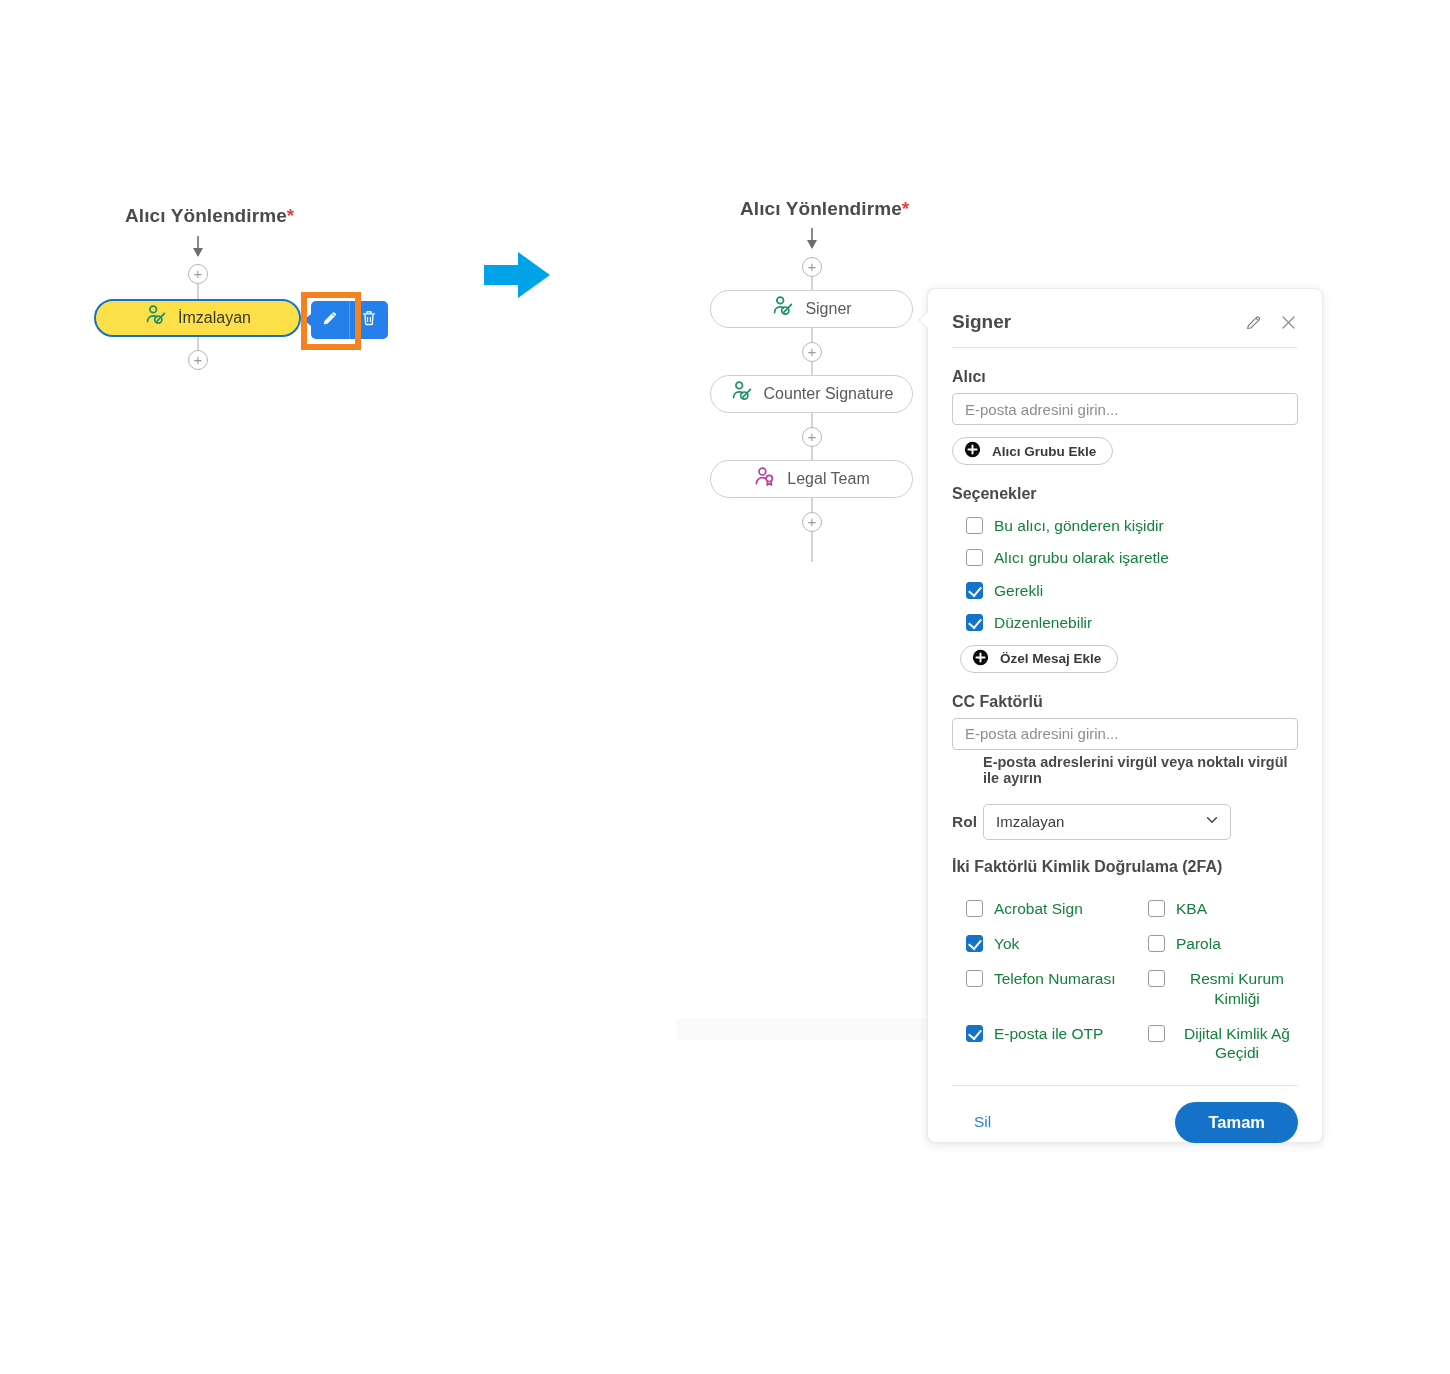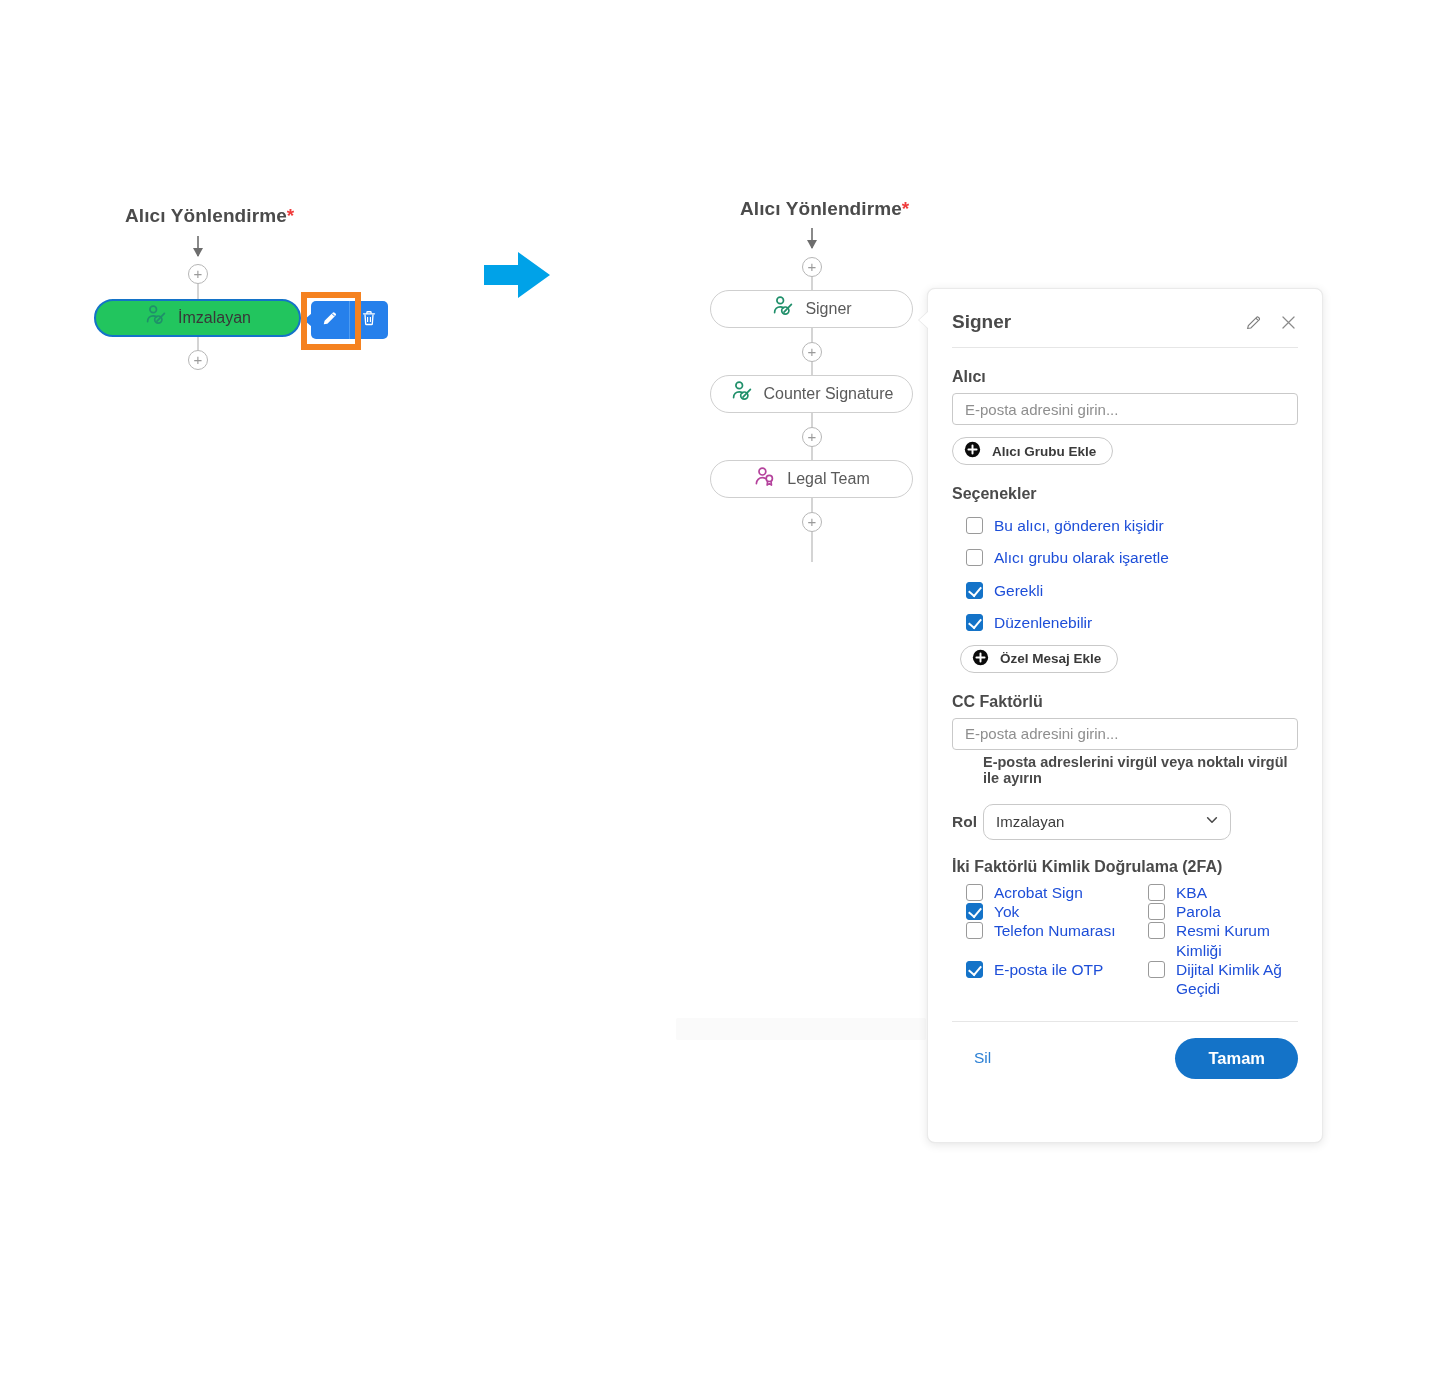--- a/index.html
+++ b/index.html
@@ -57,21 +57,21 @@
     gap: 10px;
     border-radius: 999px;
     background: #ffffff;
     border: 1.5px solid #cfcfcf;
     font-size: 16px;
     color: #5a5a5a;
     z-index: 4;
     padding: 0 14px;
   }
   .pill.selected {
-    background: #22c55e;
+    background: #fde047;
     border: 2px solid #1473c8;
     color: #383838;
   }
   .pill-label { white-space: nowrap; }
 
   
   .action-group { position: absolute; display: flex; z-index: 6; }
   .act-btn {
     width: 38px; height: 38px;
     background: #2680eb;
@@ -205,38 +205,38 @@
   }
   .cbox.checked::after {
     content: "";
     position: absolute;
     left: 4px; top: 1px;
     width: 6px; height: 10px;
     border-right: 2.2px solid #fff;
     border-bottom: 2.2px solid #fff;
     transform: rotate(40deg);
   }
-  .chk-label { font-size: 15.5px; color: #1d4ed8; line-height: 1.25; }
+  .chk-label { font-size: 15.5px; color: #15803d; line-height: 1.25; text-align: center; }
 
   .helper {
     font-size: 14.5px;
     font-weight: 700;
     color: #4a4a4a;
     margin-top: 4px;
     margin-left: 31px;
   }
 
   .role-row { display: flex; align-items: center; gap: 6px; margin-top: 18px; }
   .role-label { font-size: 15.5px; font-weight: 700; color: #4a4a4a; }
   .select-wrap { position: relative; flex: none; width: 248px; }
   .select-box {
     width: 100%;
     height: 36px;
     border: 1px solid #c9c9c9;
-    border-radius: 10px;
+    border-radius: 5px;
     background: #fff;
     font-family: "Liberation Sans", sans-serif;
     font-size: 15px;
     color: #3c3c3c;
     padding: 0 34px 0 12px;
     appearance: none;
     -webkit-appearance: none;
     outline: none;
   }
   .select-chev {
@@ -245,21 +245,21 @@
     transform: translateY(-50%);
     pointer-events: none;
   }
 
   .twofa-grid {
     display: grid;
     grid-template-columns: 182px 1fr;
     column-gap: 0px;
     margin-top: 4px;
   }
-  .twofa-grid .chk-row { margin-top: 0; padding-left: 14px; }
+  .twofa-grid .chk-row { margin-top: 16px; padding-left: 14px; }
 
   .panel-foot {
     margin-top: 22px;
     border-top: 1px solid #e6e6e6;
     display: flex;
     align-items: center;
     justify-content: space-between;
     padding: 16px 0 18px 0;
   }
   .link-btn {

